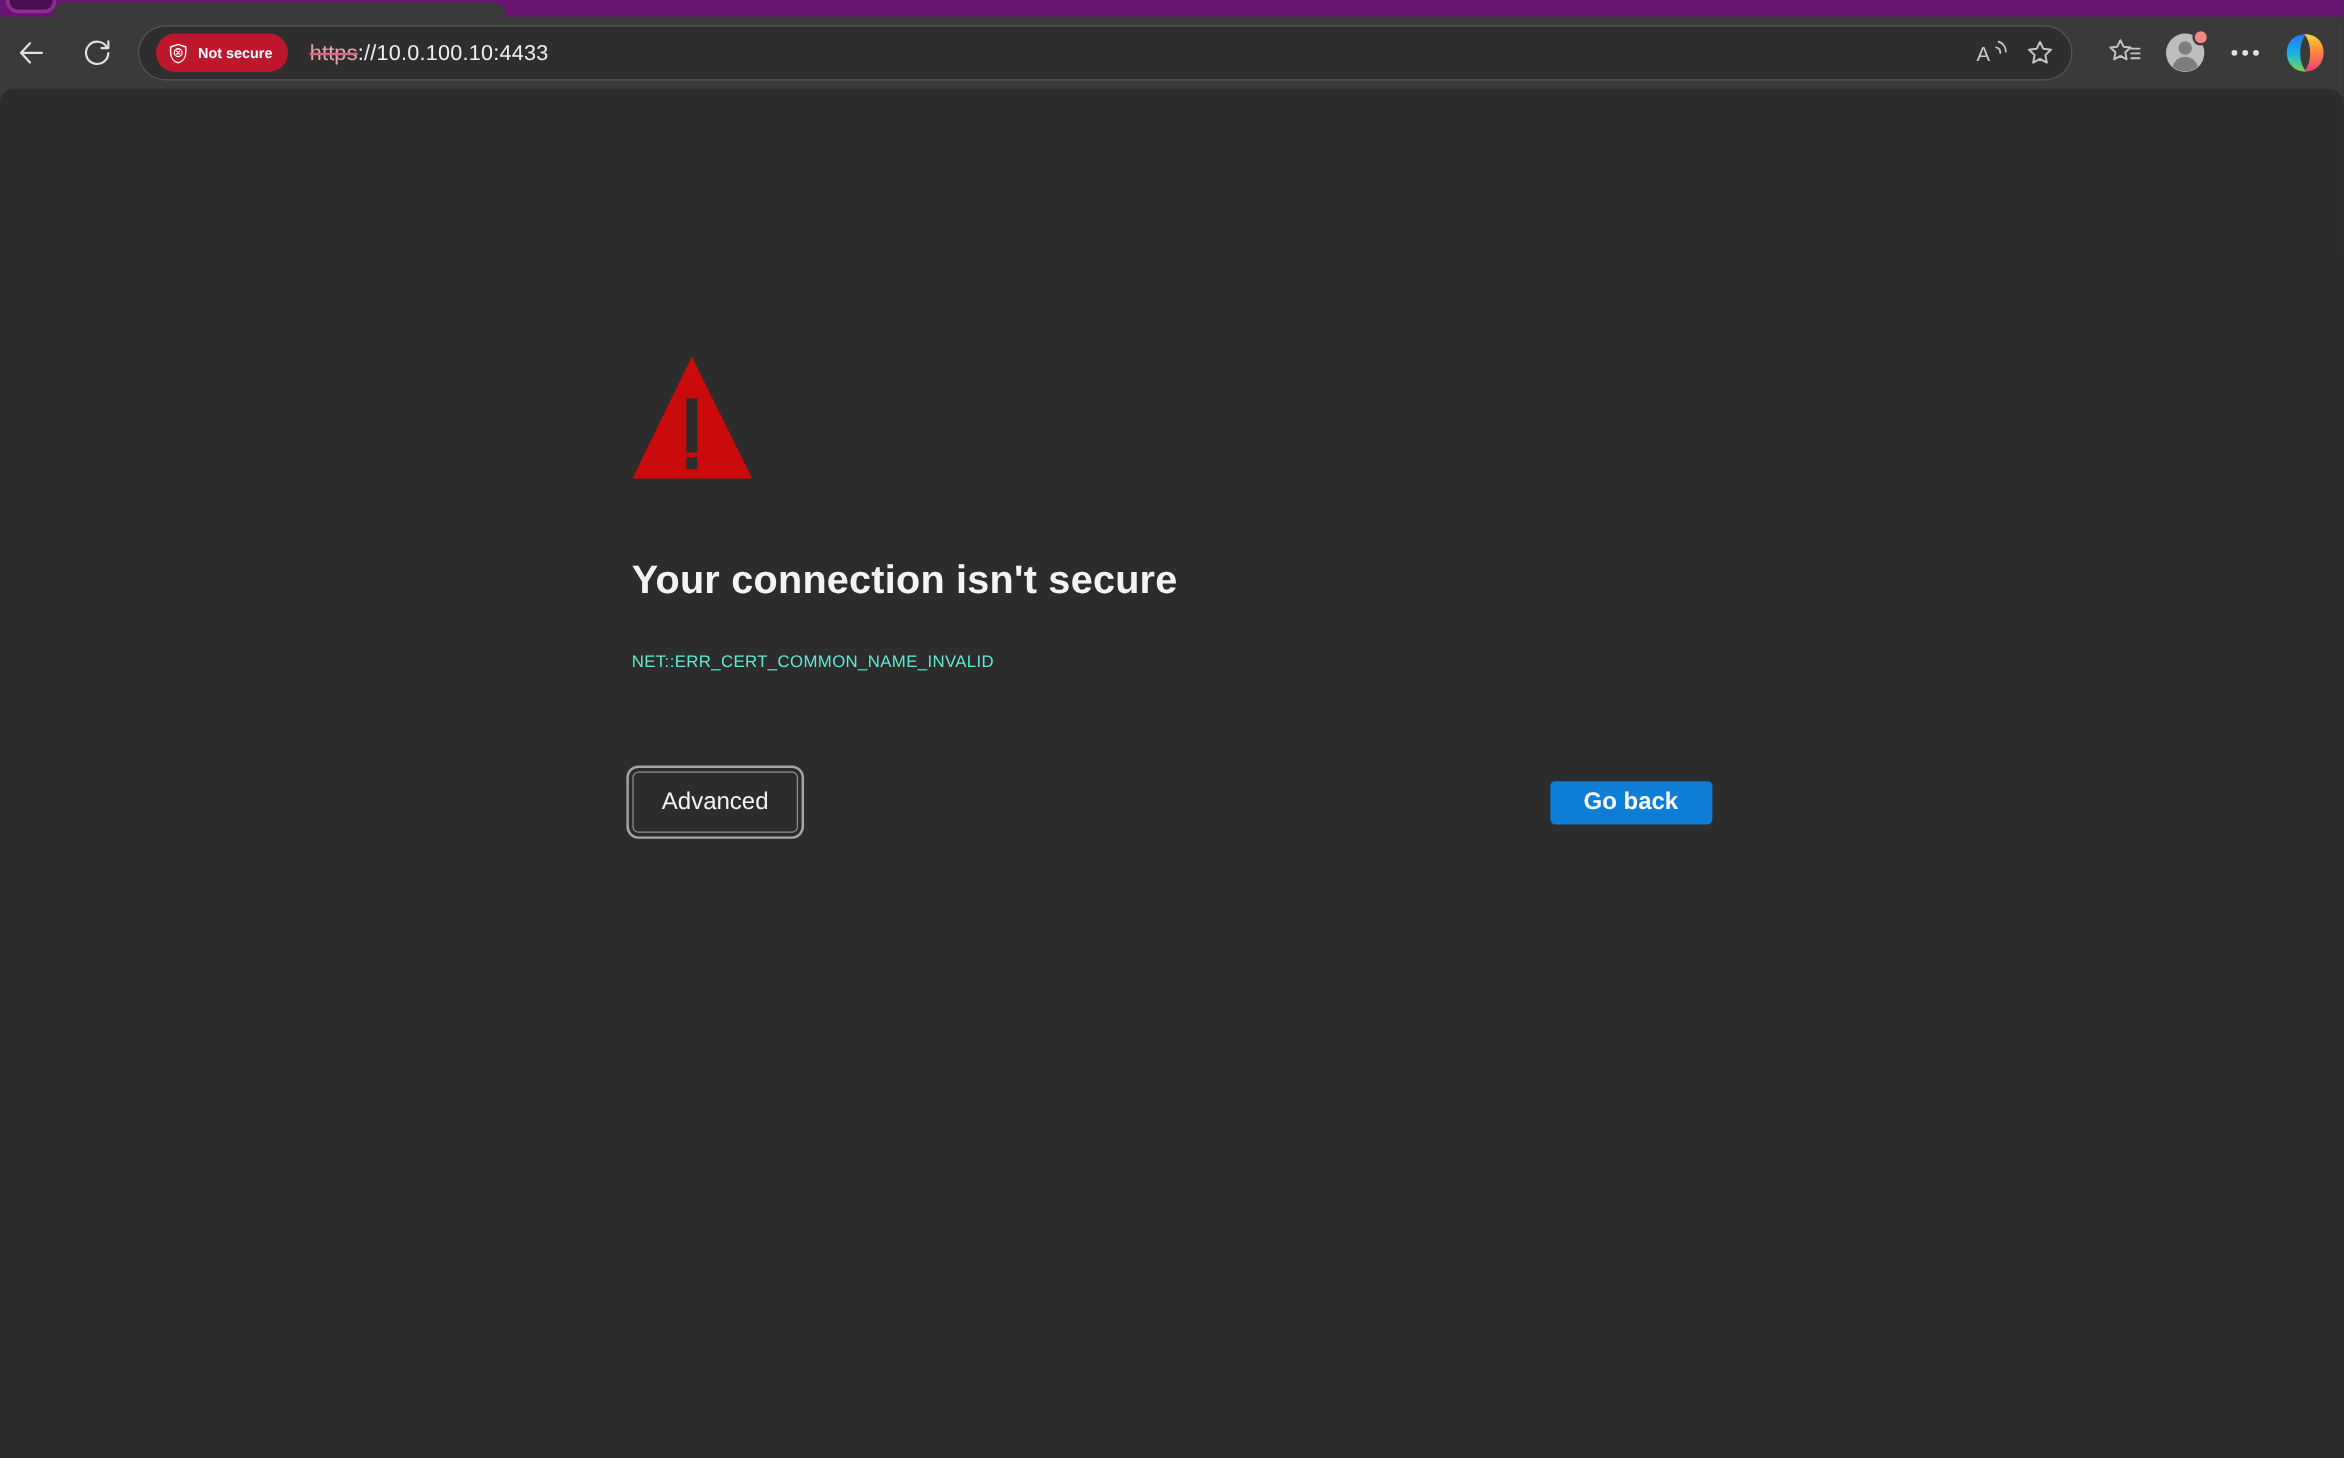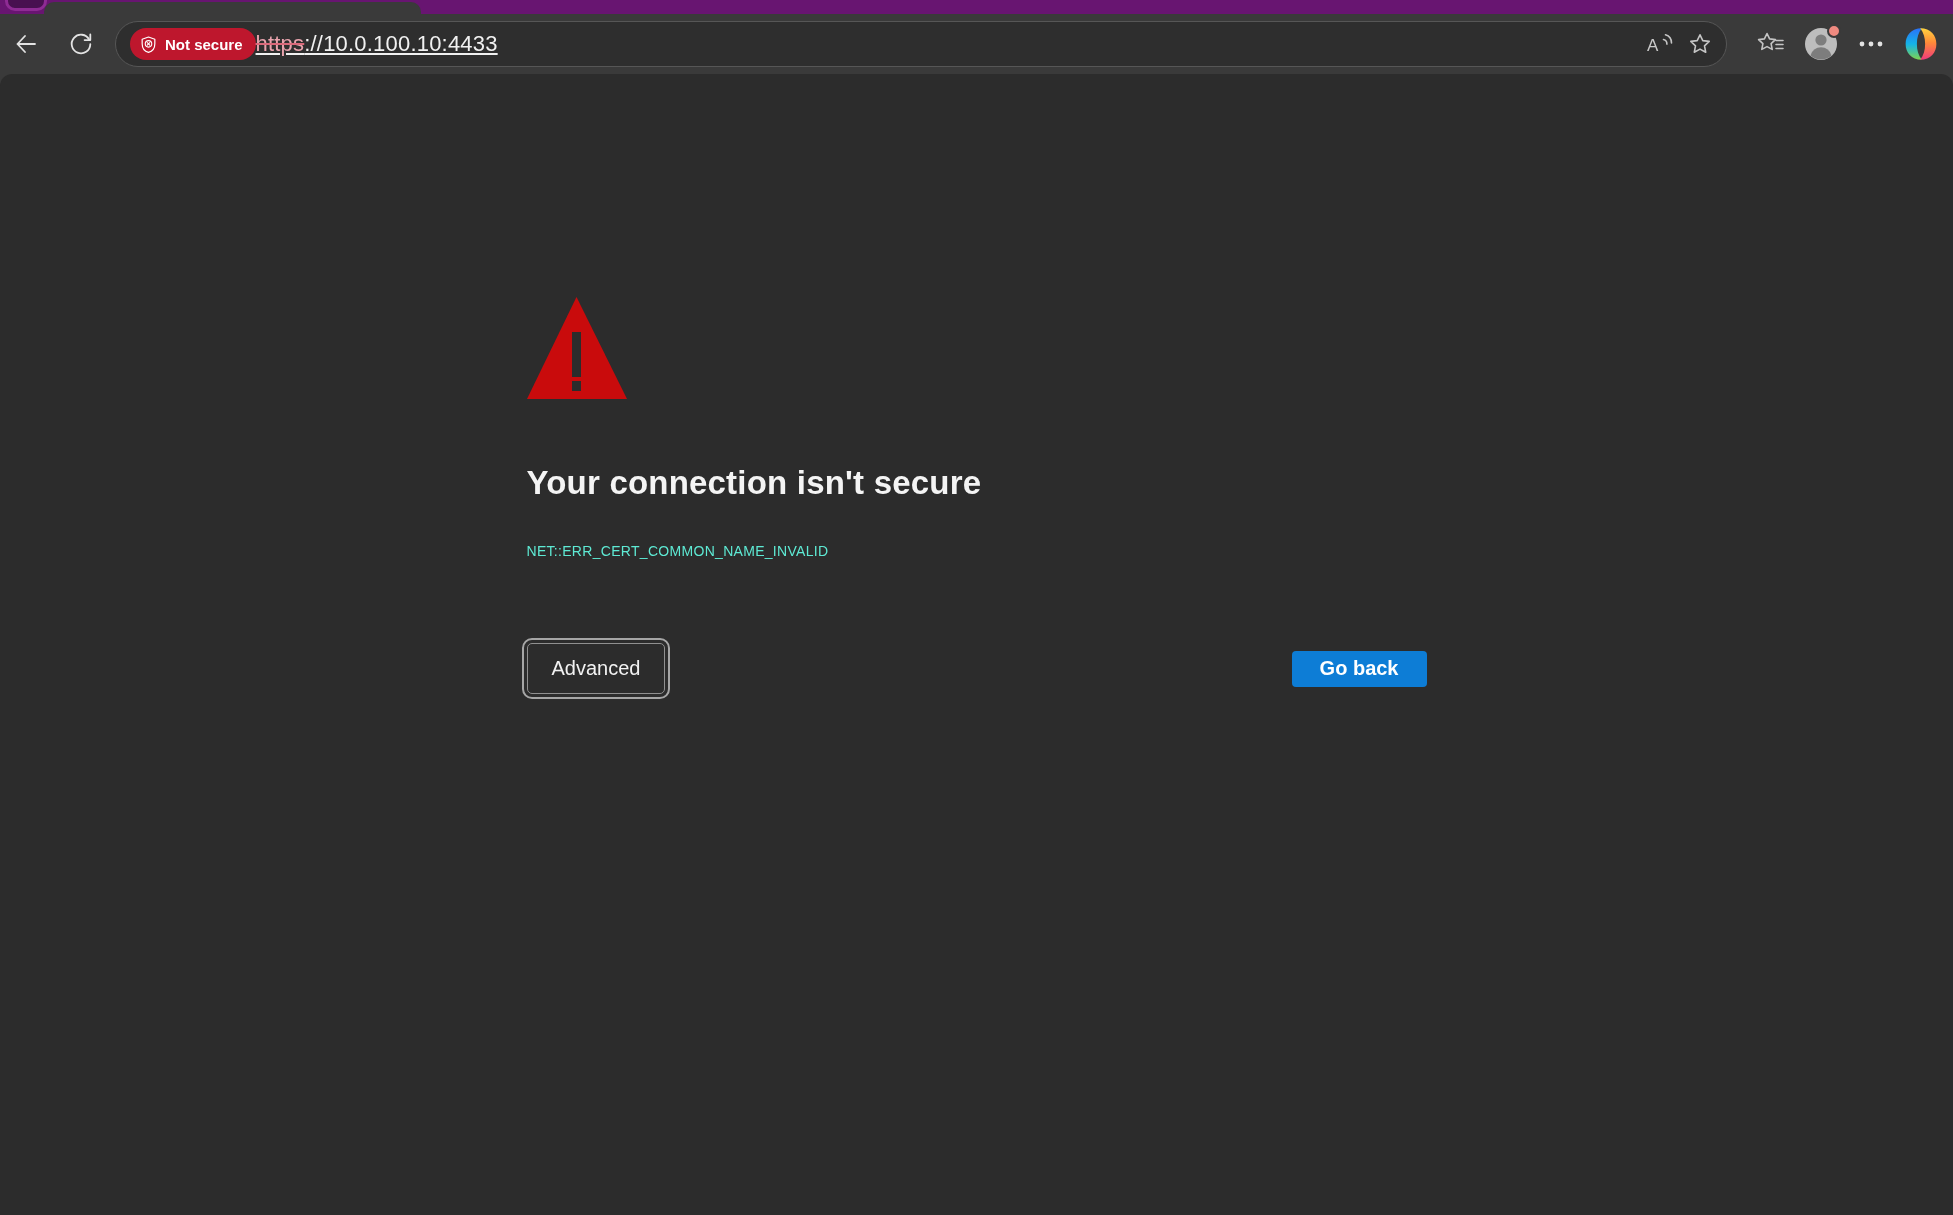--- a/index.html
+++ b/index.html
@@ -41,23 +41,23 @@
 
   .addressbar {
     flex:1 1 auto; height:46px; margin-left:14px; margin-right:22px;
     background:#2e2e2e; border:1px solid #565656; border-radius:23px;
     display:flex; align-items:center; padding:0 6px 0 14px;
     min-width:0;
   }
   .not-secure {
     height:32px; background:#be172d; border:none; border-radius:16px;
     display:flex; align-items:center; gap:7px; padding:0 13px 0 9px;
-    color:#ffffff; font-size:15px; font-weight:700; cursor:pointer; flex:0 0 auto;
-  }
-  .url { font-size:22px; color:#f1f1f1; white-space:nowrap; letter-spacing:0.2px;text-decoration:underline; }
+    color:#ffffff; font-size:12px; font-weight:700; cursor:pointer; flex:0 0 auto;
+  }
+  .url { margin-left:18px; font-size:18px; color:#f1f1f1; white-space:nowrap; letter-spacing:0.2px; }
   .url .scheme {
     color:#e8a3ad; text-decoration:line-through; text-decoration-color:#d9697a; text-decoration-thickness:2px;
   }
   .ab-spacer { flex:1 1 auto; }
   .ab-btn {
     width:40px; height:40px; border:none; background:transparent; border-radius:6px;
     display:flex; align-items:center; justify-content:center; cursor:pointer; flex:0 0 auto;
   }
   .thin-icon { stroke:#c5c5c5; stroke-width:1.6; fill:none; stroke-linecap:round; stroke-linejoin:round; }
 

